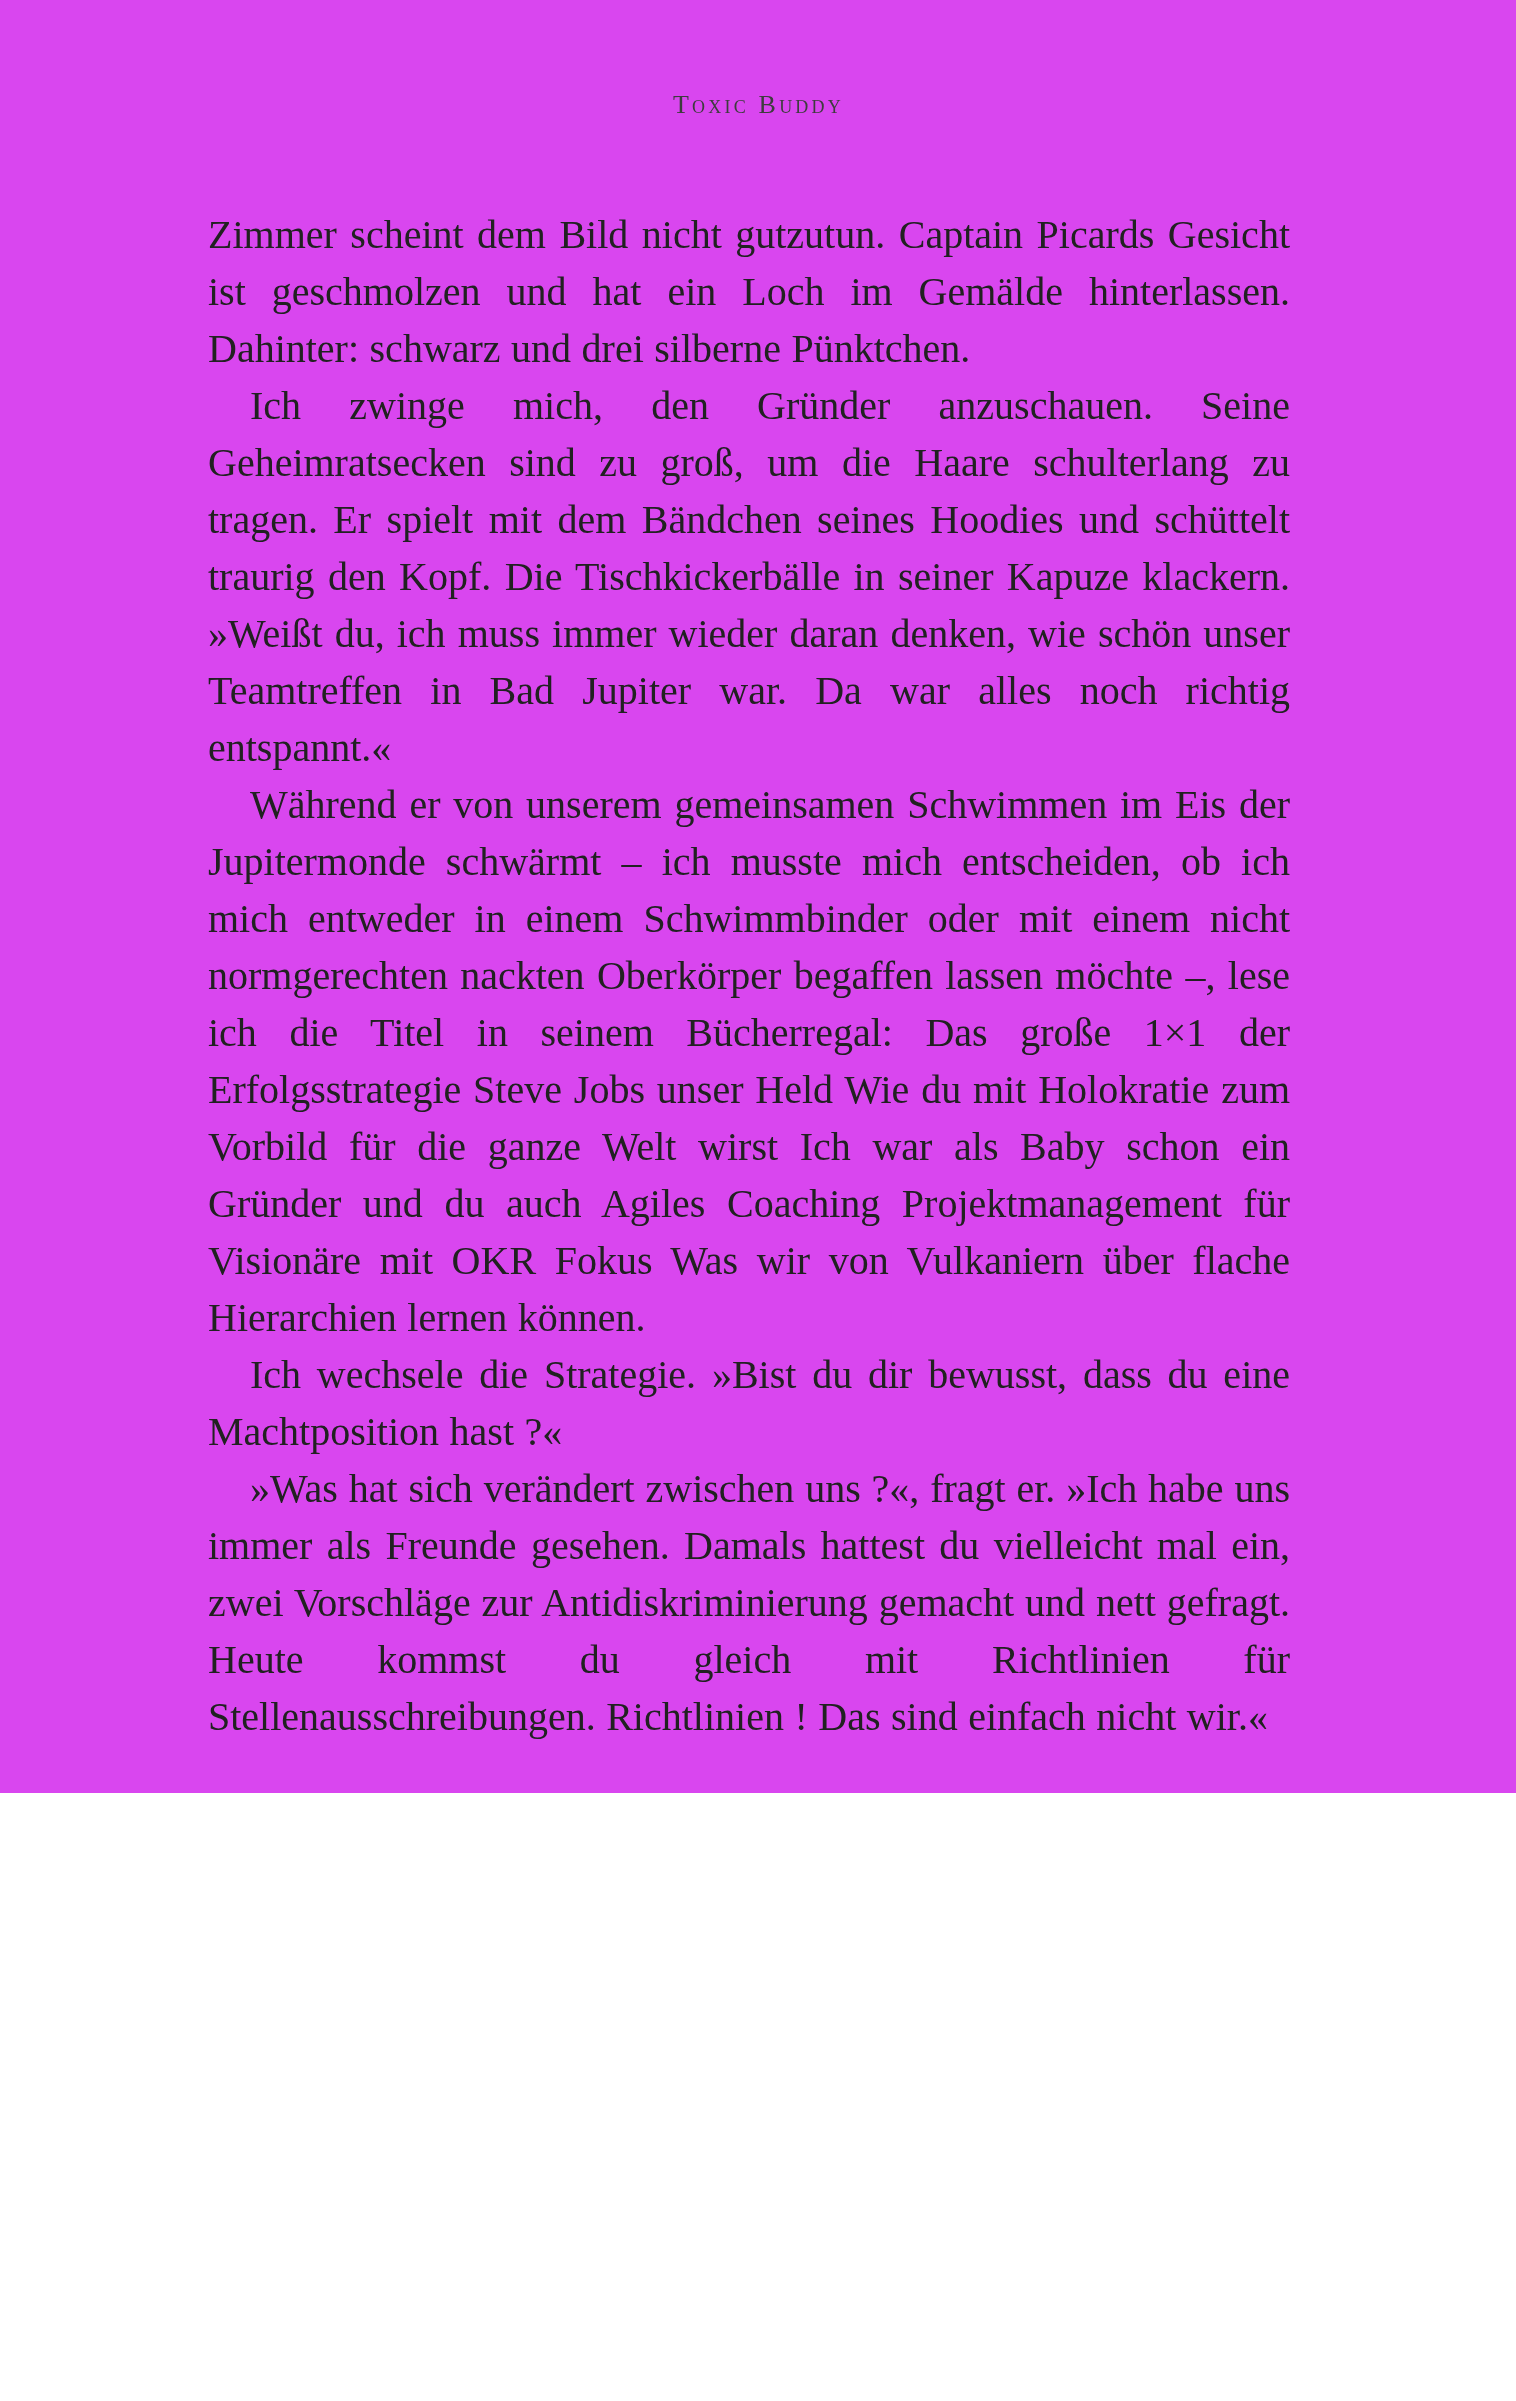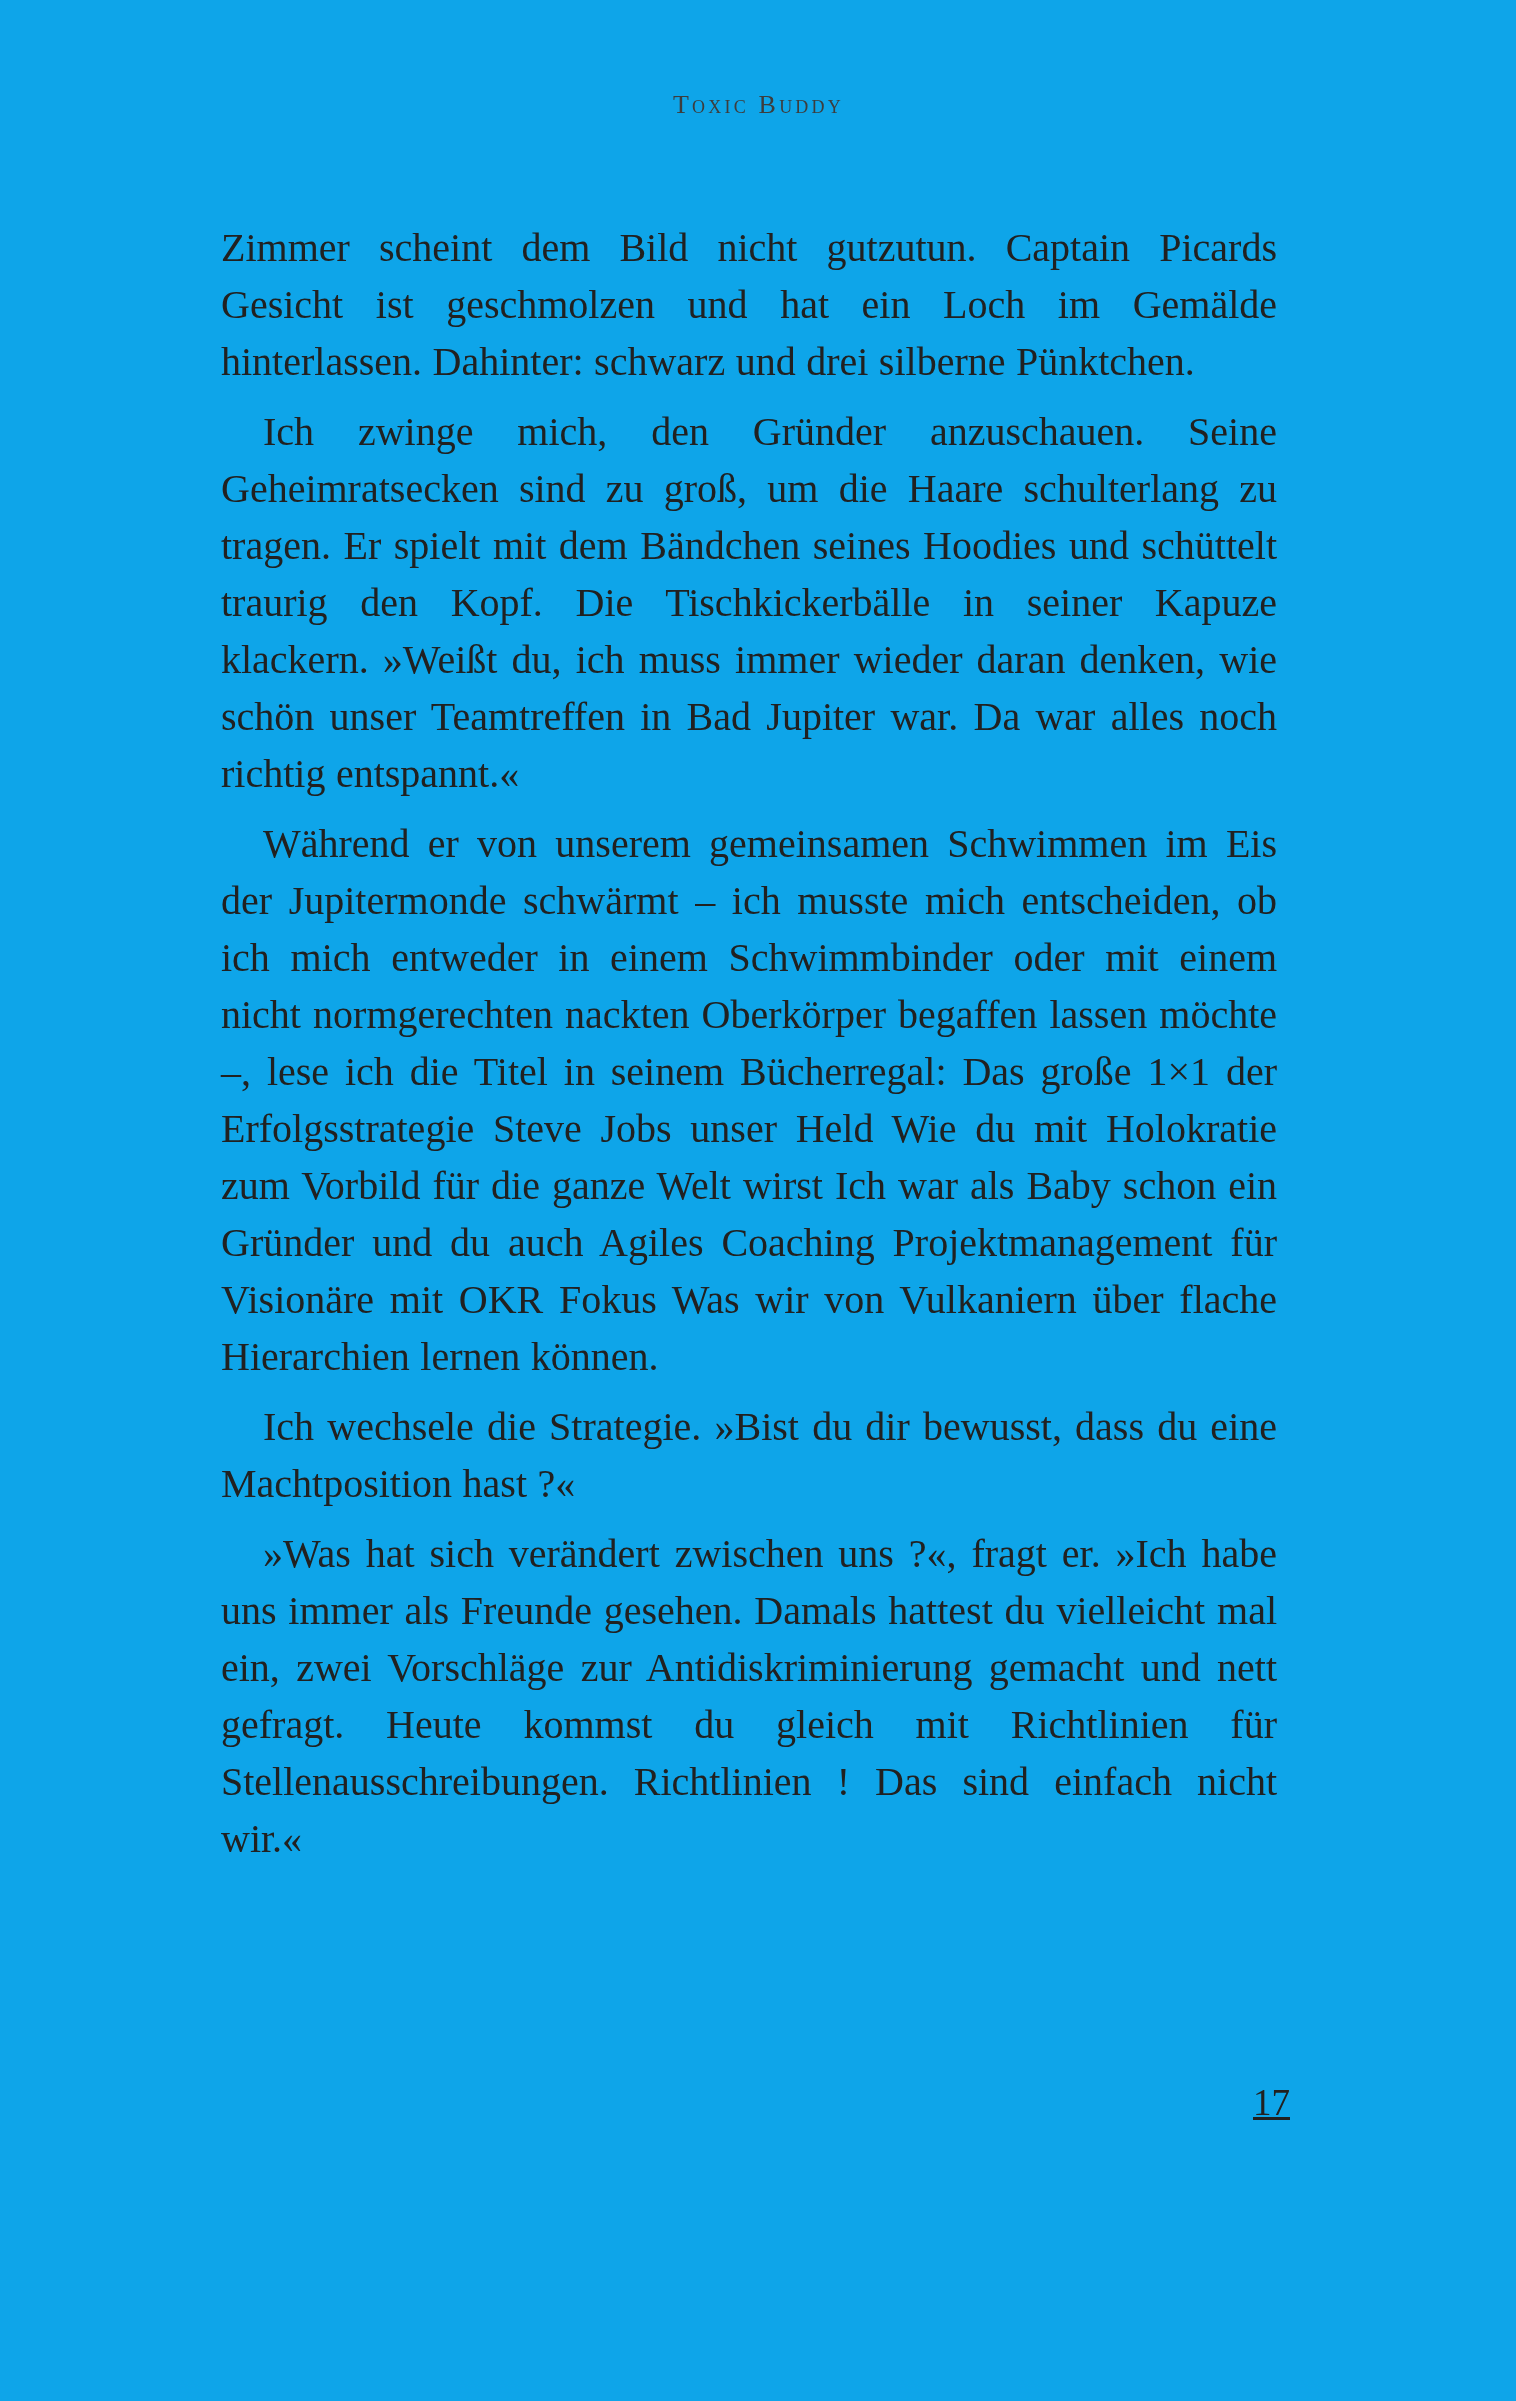--- a/index.html
+++ b/index.html
@@ -3,22 +3,22 @@
 <meta charset="utf-8">
 <style>
   html, body {
     margin: 0;
     padding: 0;
     background: #ffffff;
   }
   .page {
     position: relative;
     width: 1517px;
-    height: 2401px;
-    background: #0ea5e9;
+    height: 1793px;
+    background: #d946ef;
     overflow: hidden;
     font-family: "Liberation Serif", "DejaVu Serif", serif;
     color: #212121;
   }
   .running-header {
     position: absolute;
     top: 90px;
     left: 0;
     width: 100%;
     text-align: center;
@@ -33,21 +33,21 @@
     left: 208px;
     width: 1082px;
     font-size: 40px;
     line-height: 57px;
     text-align: justify;
     hyphens: auto;
     -webkit-hyphens: auto;
     word-spacing: 0.5px;
   }
   .content p {
-    margin: 13px;
+    margin: 0;
     padding: 0;
   }
   .content p.indent {
     text-indent: 1.05em;
   }
   .page-number {
     position: absolute;
     top: 2081px;
     right: 227px;
     font-size: 37px;

